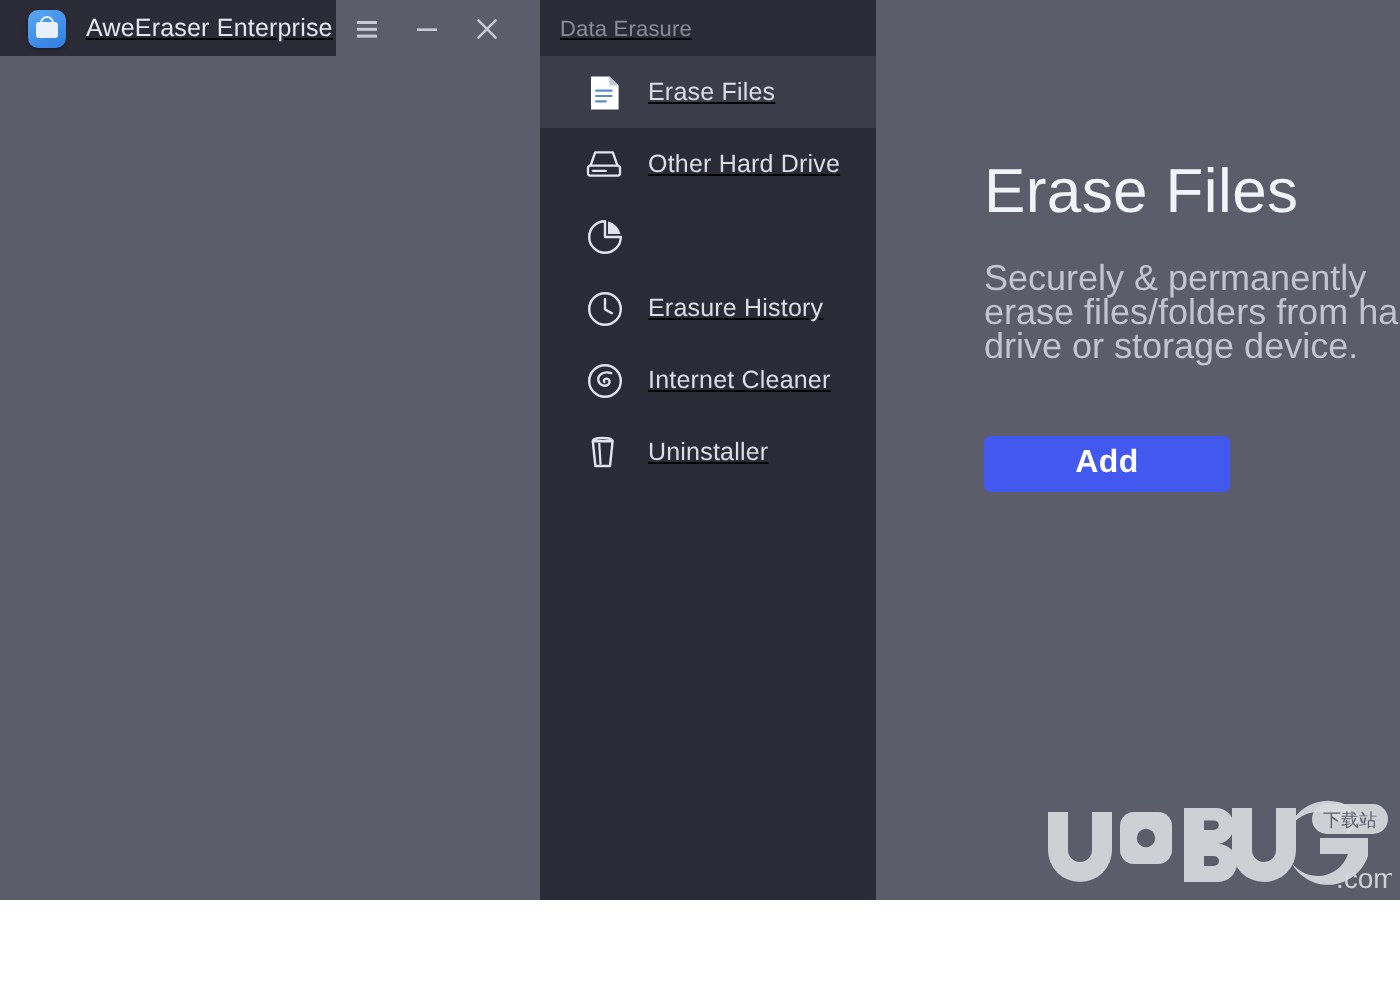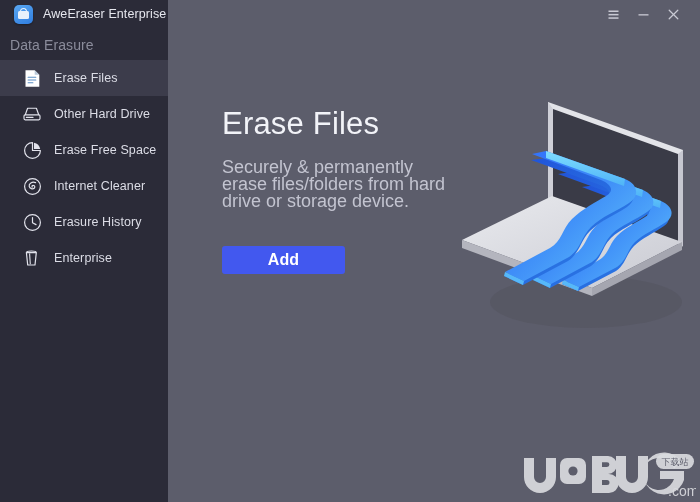--- a/index.html
+++ b/index.html
@@ -6,25 +6,26 @@
     margin: 0; padding: 0;
     background: #ffffff;
   }
   body {
     font-family: "Liberation Sans", sans-serif;
     -webkit-font-smoothing: antialiased;
   }
   .app-window {
     position: relative;
     width: 700px;
-    height: 502px;
+    height: 450px;
     overflow: hidden;
     background: #5c5d6b;
     display: flex;
-    flex-direction: column;
+    flex-direction: row;
+    text-decoration: underline;
   }
   
   .titlebar {
     height: 28px;
     display: flex;
     align-items: stretch;
     flex: 0 0 28px;
     position: relative;
     z-index: 5;
   }
@@ -95,21 +96,21 @@
   
   .sidebar {
     width: 168px;
     flex: 0 0 168px;
     background: #2b2b38;
     padding-top: 6px;
     box-sizing: border-box;
   }
   .group-label {
     color: #8b8c9b;
-    font-size: 14px;
+    font-size: 11px;
     padding: 3px 4px 7px 10px;
     letter-spacing: .1px;
   }
   .group-label.second { padding-top: 22px; }
   .nav-item {
     display: flex;
     align-items: center;
     height: 36px;
     padding-left: 22px;
     box-sizing: border-box;
@@ -264,53 +265,52 @@
         <span class="nav-label">Other Hard Drive</span>
       </div>
 
       <div class="nav-item">
         <span class="nav-icon">
           <svg width="19" height="19" viewBox="0 0 19 19">
             <path d="M9.5 1.6 A7.9 7.9 0 1 0 17.4 9.5 L9.5 9.5 Z" fill="none" stroke="currentColor" stroke-width="1.2" stroke-linejoin="round"></path>
             <path d="M11.0 1.8 A7.9 7.9 0 0 1 17.2 8.0 L11.0 8.0 Z" fill="currentColor"></path>
           </svg>
         </span>
-        <span class="nav-label">Erase Free Space</span>
-      </div>
-
+      </div>
+
+
+      <div class="nav-item">
+        <span class="nav-icon">
+          <svg width="19" height="19" viewBox="0 0 19 19">
+            <circle cx="9.5" cy="9.5" r="7.9" fill="none" stroke="currentColor" stroke-width="1.2"></circle>
+            <path d="M9.5 4.6 V9.7 L13.0 11.6" fill="none" stroke="currentColor" stroke-width="1.2" stroke-linecap="round" stroke-linejoin="round"></path>
+          </svg>
+        </span>
+        <span class="nav-label">Erasure History</span>
+      </div>
 
       <div class="nav-item">
         <span class="nav-icon">
           <svg width="19" height="19" viewBox="0 0 19 19">
             <circle cx="9.5" cy="9.5" r="7.9" fill="none" stroke="currentColor" stroke-width="1.2"></circle>
             <path d="M12.6 5.6 C9.0 4.3 5.6 6.5 6.2 9.4 C6.7 11.7 9.8 12.5 11.2 11.2 C12.3 10.2 11.8 8.4 10.3 8.3 C9.2 8.2 8.6 9.3 9.2 10.0" fill="none" stroke="currentColor" stroke-width="1.2" stroke-linecap="round"></path>
           </svg>
         </span>
         <span class="nav-label">Internet Cleaner</span>
-      </div>
-
-      <div class="nav-item">
-        <span class="nav-icon">
-          <svg width="19" height="19" viewBox="0 0 19 19">
-            <circle cx="9.5" cy="9.5" r="7.9" fill="none" stroke="currentColor" stroke-width="1.2"></circle>
-            <path d="M9.5 4.6 V9.7 L13.0 11.6" fill="none" stroke="currentColor" stroke-width="1.2" stroke-linecap="round" stroke-linejoin="round"></path>
-          </svg>
-        </span>
-        <span class="nav-label">Erasure History</span>
       </div>
 
       <div class="nav-item">
         <span class="nav-icon">
           <svg width="18" height="19" viewBox="0 0 18 19">
             <path d="M3.4 3.6 L4.7 16.0 H12.0 L13.3 3.6 Z" fill="none" stroke="currentColor" stroke-width="1.2" stroke-linejoin="round"></path>
             <path d="M3.4 3.6 C3.4 2.6 5.6 2.0 8.35 2.0 C11.1 2.0 13.3 2.6 13.3 3.6" fill="none" stroke="currentColor" stroke-width="1.2"></path>
             <line x1="6.6" y1="4.4" x2="7.3" y2="15.3" stroke="currentColor" stroke-width="1.1"></line>
           </svg>
         </span>
-        <span class="nav-label">Enterprise</span>
+        <span class="nav-label">Uninstaller</span>
       </div>
 
     </div>
 
     <div class="main">
 
       <div class="main-text">
         <h1 class="main-heading">Erase Files</h1>
         <div class="main-sub">Securely &amp; permanently erase files/folders from hard drive or storage device.</div>
       </div>

